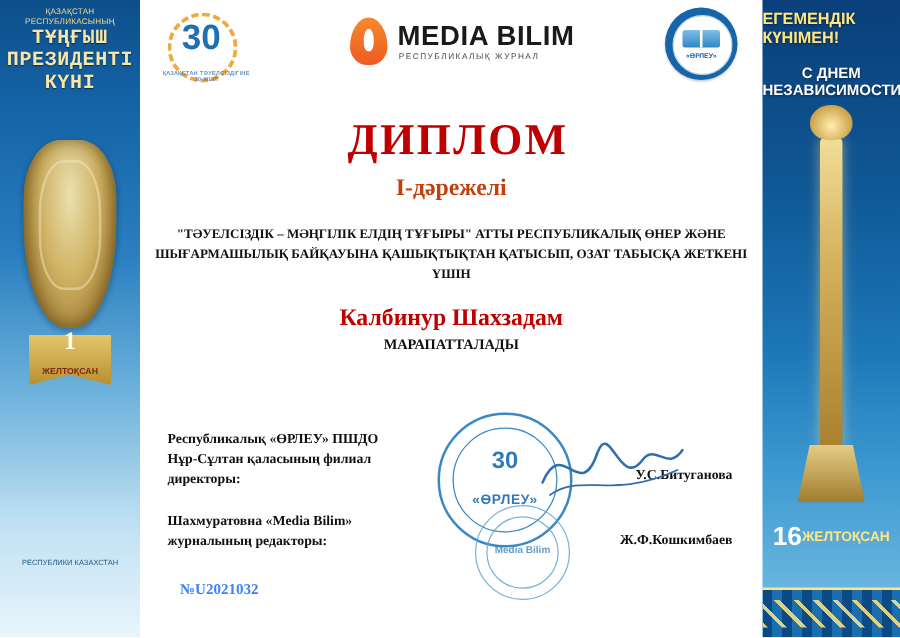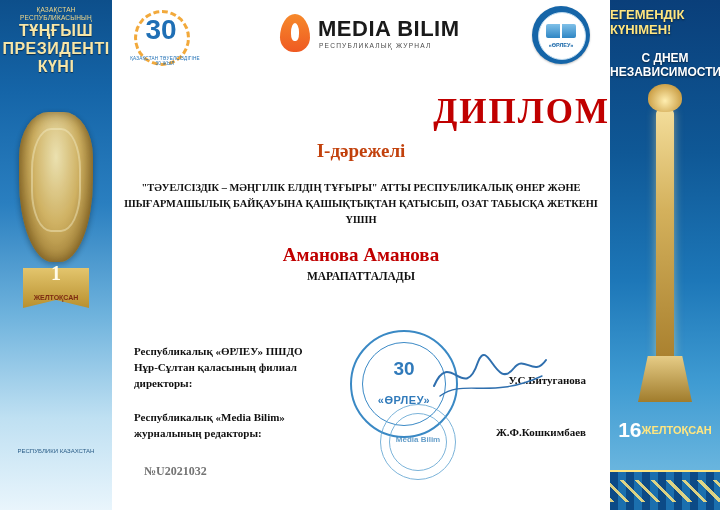--- a/index.html
+++ b/index.html
@@ -42,21 +42,21 @@
   }
   .left-band .lb-big {
     position: absolute;
     top: 22px; left: 0; right: 0;
     text-align: center;
     color: #f7e6a8;
     font-size: 16px;
     font-weight: bold;
     line-height: 1.12;
     letter-spacing: .5px;
-    font-family: Liberation Sans, sans-serif;
+    font-family: Liberation Mono, monospace;
     text-shadow: 0 1px 1px rgba(0,0,0,.5);
   }
   .left-band .lb-medal {
     position: absolute;
     left: 50%; top: 112px;
     transform: translateX(-50%);
     width: 74px; height: 150px;
     background:
       radial-gradient(ellipse at 50% 30%, #f6e7b0 0%, #d8b45e 45%, #a8802f 75%, #6d4f18 100%);
     border-radius: 40% 40% 45% 45% / 30% 30% 55% 55%;
@@ -347,21 +347,21 @@
     font-size: 5.5px;
     font-weight: bold;
     color: #1565a8;
     font-family: "Liberation Sans", sans-serif;
   }
 
   
   .doc-title {
     position: absolute;
     left: 11px; right: 0; top: 92px;
-    text-align: right;
+    text-align: center;
     color: #c00000;
     font-size: 35px;
     font-weight: bold;
     letter-spacing: 2px;
     font-family: "Liberation Serif", serif;
   }
   .doc-degree {
     position: absolute;
     left: 0; right: 0; top: 140px;
     text-align: center;
@@ -427,21 +427,21 @@
     right: 8px;
     font-weight: bold;
   }
   .sig-block1 { position: absolute; left: 0; top: 0; width: 460px; }
   .sig-block2 { position: absolute; left: 0; top: 66px; width: 460px; }
   .sig-num {
     position: absolute;
     left: 10px; top: 120px;
     font-size: 12px;
     font-weight: bold;
-    color: #737373;
+    color: #3b82f6;
   }
 
   
   .seal-orleu {
     position: absolute;
     left: 238px; top: 330px;
     width: 104px; height: 104px;
     border-radius: 50%;
     border: 2px solid #2a7fc0;
     background: rgba(255,255,255,.25);
@@ -539,35 +539,35 @@
         <div class="inner"></div>
         <div class="book"></div>
         <div class="cap">«ӨРЛЕУ»</div>
       </div>
 
     </div>
 
     <div class="doc-title">ДИПЛОМ</div>
     <div class="doc-degree">I-дәрежелі</div>
     <div class="doc-desc">"ТӘУЕЛСІЗДІК – МӘҢГІЛІК ЕЛДІҢ ТҰҒЫРЫ" АТТЫ  РЕСПУБЛИКАЛЫҚ  ӨНЕР ЖӘНЕ ШЫҒАРМАШЫЛЫҚ БАЙҚАУЫНА  ҚАШЫҚТЫҚТАН ҚАТЫСЫП, ОЗАТ ТАБЫСҚА  ЖЕТКЕНІ ҮШІН</div>
-    <div class="doc-name">Аманова Аманова</div>
+    <div class="doc-name">Калбинур Шахзадам</div>
     <div class="doc-awarded">МАРАПАТТАЛАДЫ</div>
 
 
     <div class="sig">
 
       <div class="sig-block1">
         <div class="line">Республикалық «ӨРЛЕУ»  ПШДО</div>
         <div class="line">Нұр-Сұлтан қаласының филиал</div>
         <div class="line">директоры:</div>
         <div class="who" style="top:30px;">У.С.Битуганова</div>
       </div>
 
       <div class="sig-block2">
-        <div class="line">Республикалық «Media Bilim»</div>
+        <div class="line">Шахмуратовна «Media Bilim»</div>
         <div class="line"> журналының  редакторы:</div>
         <div class="who" style="top:16px;">Ж.Ф.Кошкимбаев</div>
       </div>
 
       <div class="sig-num">№U2021032</div>
     </div>
 
     <div class="seal-orleu">
       <div class="in"></div>
       <div class="logo-txt">30</div>

